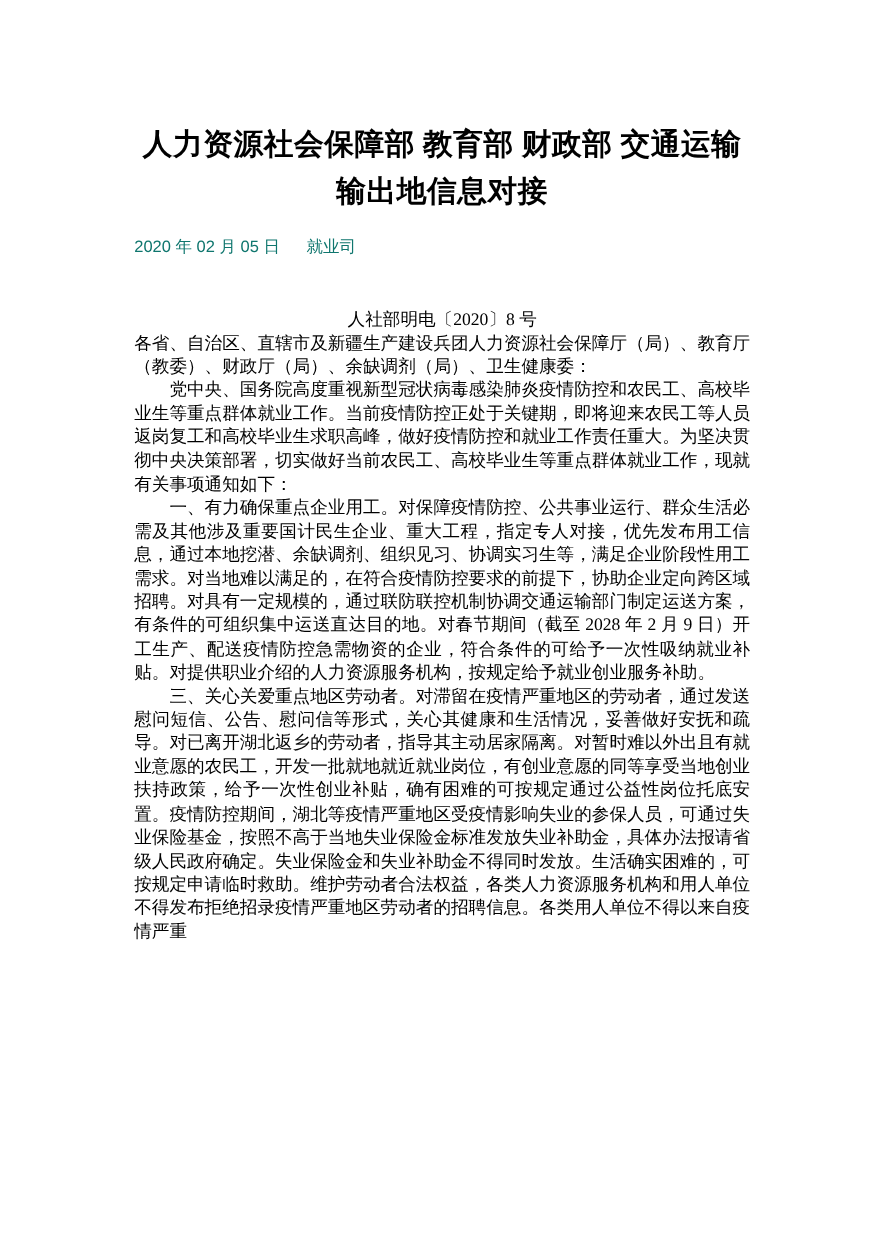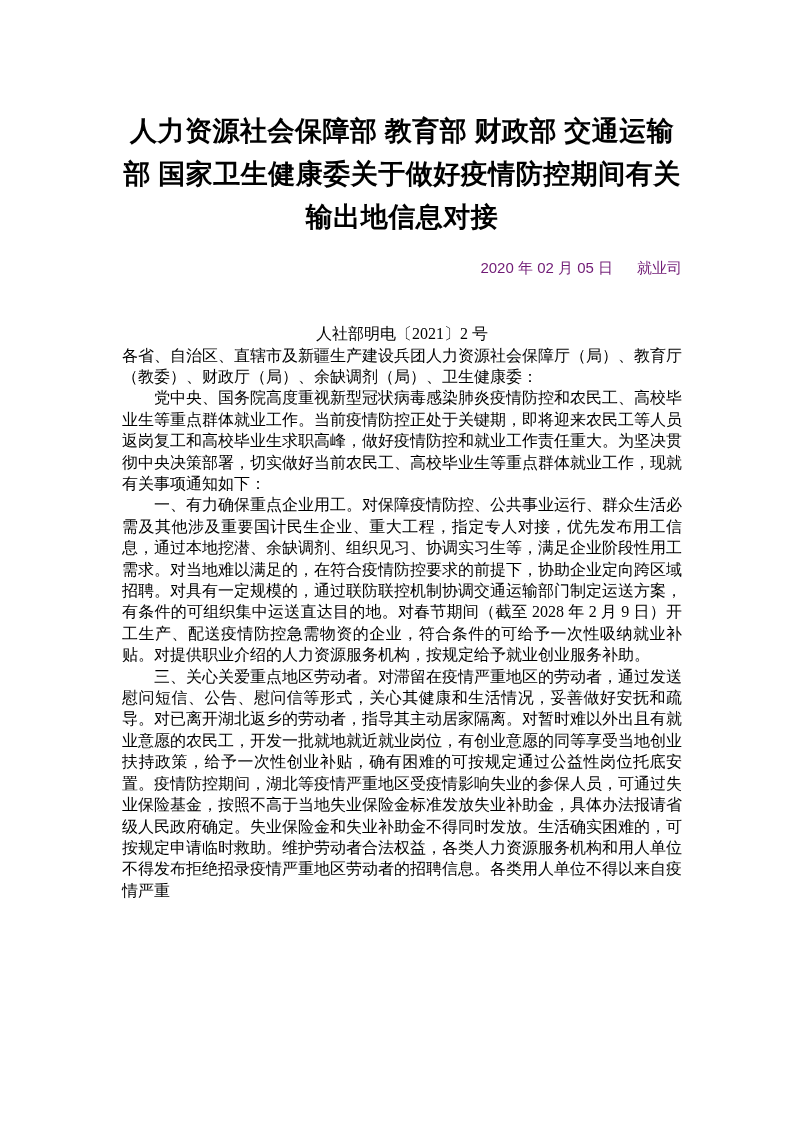--- a/index.html
+++ b/index.html
@@ -23,25 +23,25 @@
   }
   .title {
     font-weight: bold;
     font-size: 27px;
     line-height: 43px;
     text-align: center;
     letter-spacing: 0.5px;
   }
   .meta-line {
     margin-top: 4px;
-    text-align: right;
+    text-align: left;
     font-family: "Liberation Sans", sans-serif;
     font-size: 15px;
     line-height: 22px;
-    color: #701a75;
+    color: #0f766e;
   }
   .meta-line .dept {
     margin-left: 24px;
   }
   .doc-number {
     margin-top: 44px;
     text-align: center;
     font-size: 16px;
     line-height: 21.4px;
   }
@@ -56,29 +56,28 @@
     text-indent: 2em;
   }
 </style>
 </head>
 <body>
 
 <div class="page">
 
   <h1 class="title">
     <div>人力资源社会保障部 教育部 财政部 交通运输</div>
-    <div>部 国家卫生健康委关于做好疫情防控期间有关</div>
     <div>输出地信息对接</div>
   </h1>
 
   <div class="meta-line">
     <span>2020 年 02 月 05 日</span><span class="dept">就业司</span>
   </div>
 
-  <div class="doc-number">人社部明电〔2021〕2 号</div>
+  <div class="doc-number">人社部明电〔2020〕8 号</div>
 
   <div class="body-text">
     <p>各省、自治区、直辖市及新疆生产建设兵团人力资源社会保障厅（局）、教育厅（教委）、财政厅（局）、余缺调剂（局）、卫生健康委：</p>
     <p class="indent">党中央、国务院高度重视新型冠状病毒感染肺炎疫情防控和农民工、高校毕业生等重点群体就业工作。当前疫情防控正处于关键期，即将迎来农民工等人员返岗复工和高校毕业生求职高峰，做好疫情防控和就业工作责任重大。为坚决贯彻中央决策部署，切实做好当前农民工、高校毕业生等重点群体就业工作，现就有关事项通知如下：</p>
     <p class="indent">一、有力确保重点企业用工。对保障疫情防控、公共事业运行、群众生活必需及其他涉及重要国计民生企业、重大工程，指定专人对接，优先发布用工信息，通过本地挖潜、余缺调剂、组织见习、协调实习生等，满足企业阶段性用工需求。对当地难以满足的，在符合疫情防控要求的前提下，协助企业定向跨区域招聘。对具有一定规模的，通过联防联控机制协调交通运输部门制定运送方案，有条件的可组织集中运送直达目的地。对春节期间（截至 2028 年 2 月 9 日）开工生产、配送疫情防控急需物资的企业，符合条件的可给予一次性吸纳就业补贴。对提供职业介绍的人力资源服务机构，按规定给予就业创业服务补助。</p>
     <p class="indent">三、关心关爱重点地区劳动者。对滞留在疫情严重地区的劳动者，通过发送慰问短信、公告、慰问信等形式，关心其健康和生活情况，妥善做好安抚和疏导。对已离开湖北返乡的劳动者，指导其主动居家隔离。对暂时难以外出且有就业意愿的农民工，开发一批就地就近就业岗位，有创业意愿的同等享受当地创业扶持政策，给予一次性创业补贴，确有困难的可按规定通过公益性岗位托底安置。疫情防控期间，湖北等疫情严重地区受疫情影响失业的参保人员，可通过失业保险基金，按照不高于当地失业保险金标准发放失业补助金，具体办法报请省级人民政府确定。失业保险金和失业补助金不得同时发放。生活确实困难的，可按规定申请临时救助。维护劳动者合法权益，各类人力资源服务机构和用人单位不得发布拒绝招录疫情严重地区劳动者的招聘信息。各类用人单位不得以来自疫情严重</p>
   </div>
 
 </div>
 

